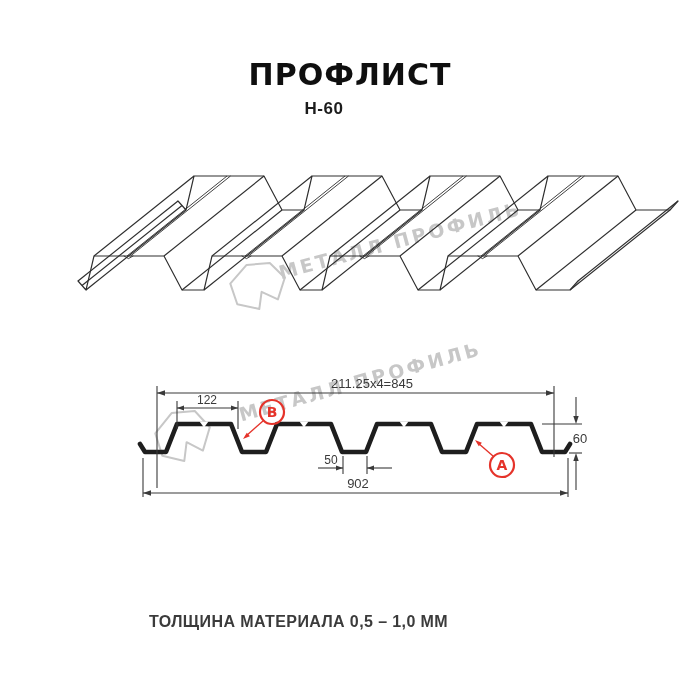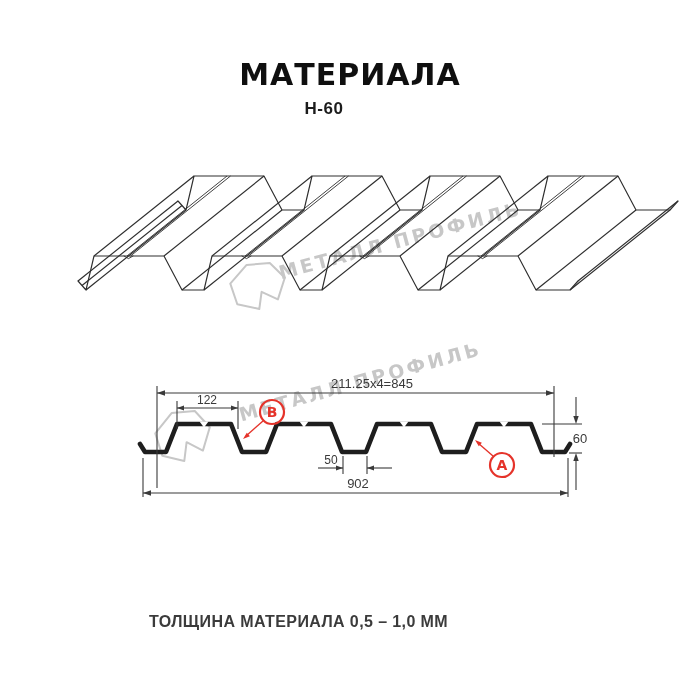--- a/index.html
+++ b/index.html
@@ -18,21 +18,21 @@
   .dim-text{fill:var(--dim,#333333);font-size:13px;font-family:"Liberation Sans",sans-serif;}
   .dim-text-sm{fill:var(--dim,#333333);font-size:12px;font-family:"Liberation Sans",sans-serif;}
   .callout-letter{fill:var(--red,#e5332a);font-size:14px;font-weight:bold;
            font-family:"DejaVu Sans", sans-serif;}
 </style>
 </head>
 <body>
 
 <div class="page">
 
-  <div class="title">МАТЕРИАЛА</div>
+  <div class="title">ПРОФЛИСТ</div>
   <div class="subtitle">Н-60</div>
 
   <svg id="drawing" width="700" height="700" viewBox="0 0 700 700">
 
     <g id="wm1">
       <text class="wm-text" text-anchor="middle" transform="translate(402,247) rotate(-15)">МЕТАЛЛ ПРОФИЛЬ</text>
     <polygon points="230.3,283.6 246.6,264.9 269.8,263.0 284.8,277.8 277.9,299.4 261.6,291.8 259.3,309.0 237.3,304.2" fill="none" stroke="#c7c7c7" stroke-width="2" stroke-linejoin="round"></polygon>
       </g>
     <g id="wm2">
       <text class="wm-text" text-anchor="middle" transform="translate(362,388) rotate(-15.5)">МЕТАЛЛ ПРОФИЛЬ</text>

